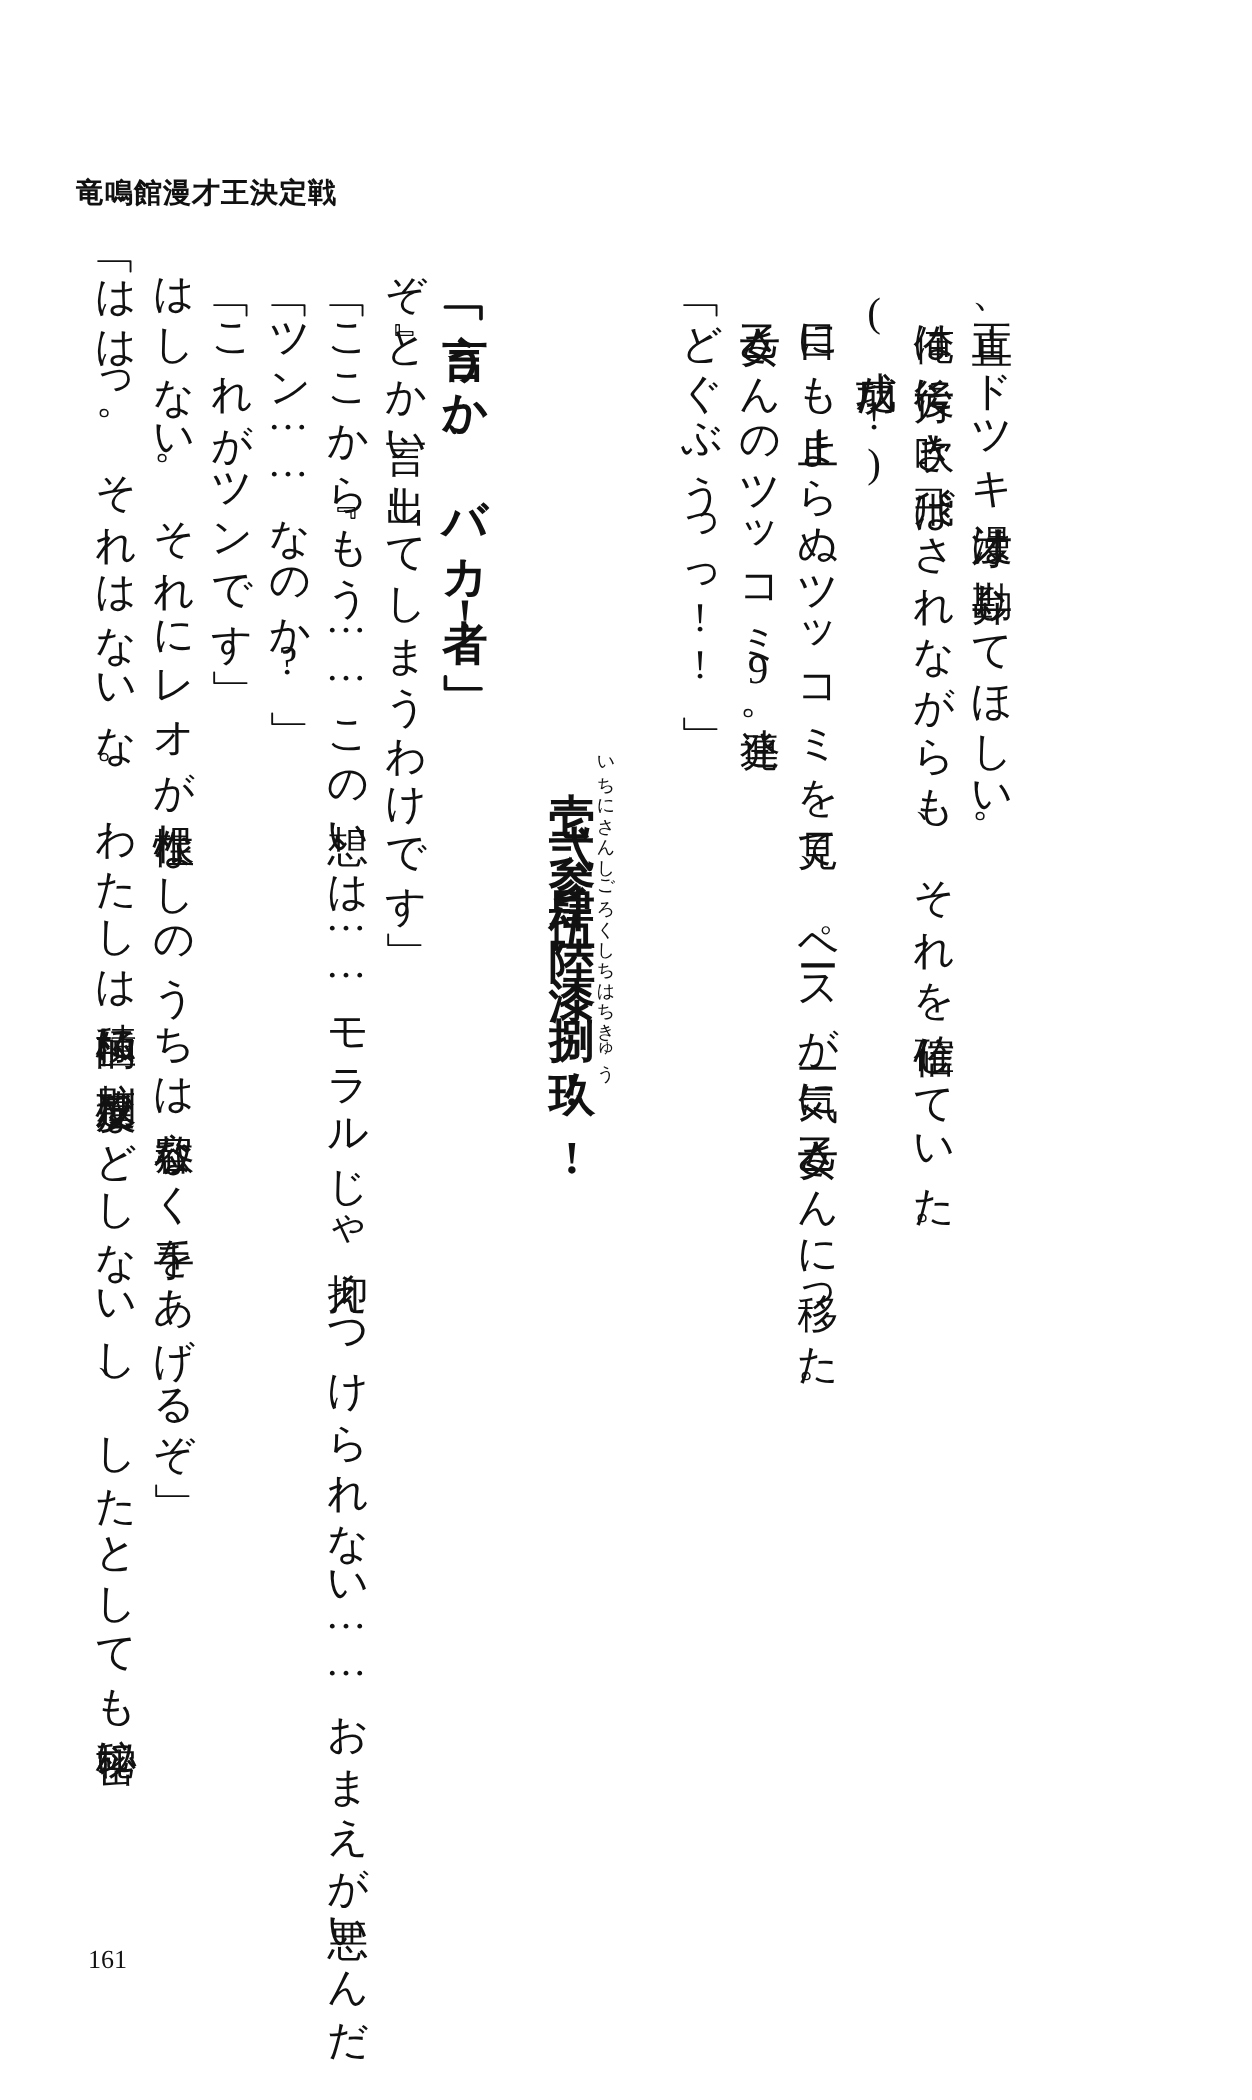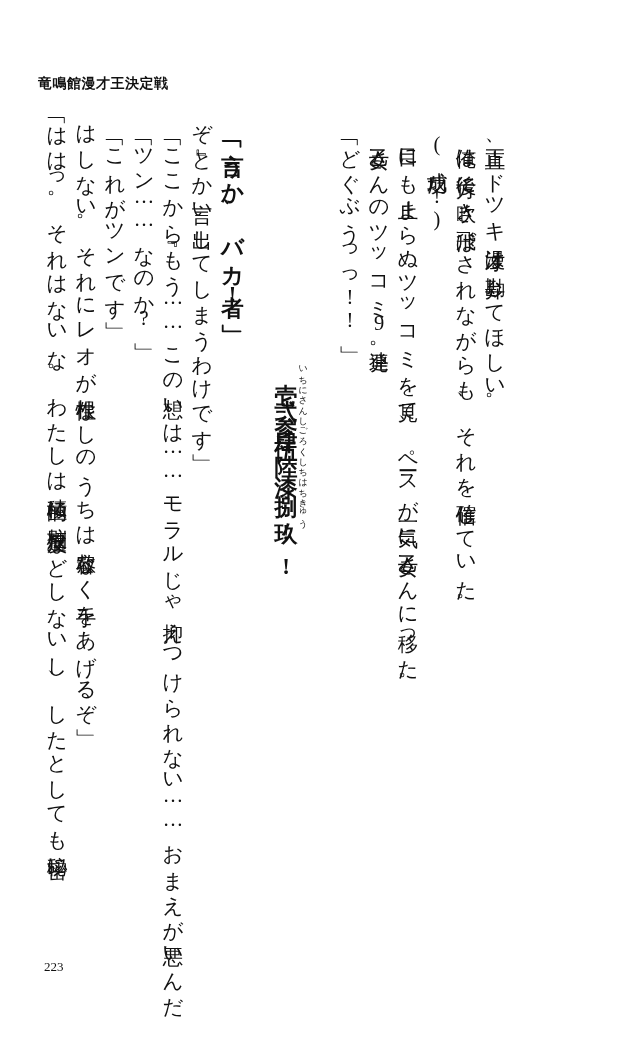--- a/index.html
+++ b/index.html
@@ -11,21 +11,21 @@
     width: 626px;
     height: 1050px;
     position: relative;
     font-family: "Liberation Serif", "DejaVu Serif", serif;
     color: #111111;
     overflow: hidden;
   }
 
   .page {
     position: absolute;
-    left: 0; top: 3px;
+    left: 0; top: 16px;
     width: 626px;
     height: 1004px;
     background: #ffffff;
   }
 
   
   .running-head {
     position: absolute;
     left: 38px;
     top: 72px;
@@ -125,15 +125,15 @@
 
     <div class="vline i1">「どぐぶうっっ!!」</div>
     <div class="vline i1">乙女さんのツッコミ9連発。</div>
     <div class="vline i1">目にも止まらぬツッコミを見て、ペースが一気に乙女さんに移った。</div>
     <div class="vline i1">(成功だ!)</div>
     <div class="vline i1">俺は後方に吹き飛ばされながらも、それを確信していた。</div>
     <div class="vline i1">正直、ドツキ漫才は勘弁してほしい。</div>
 
   </div>
 
-  <div class="folio">223</div>
+  <div class="folio">161</div>
 
 </div>
 
 </body></html>

